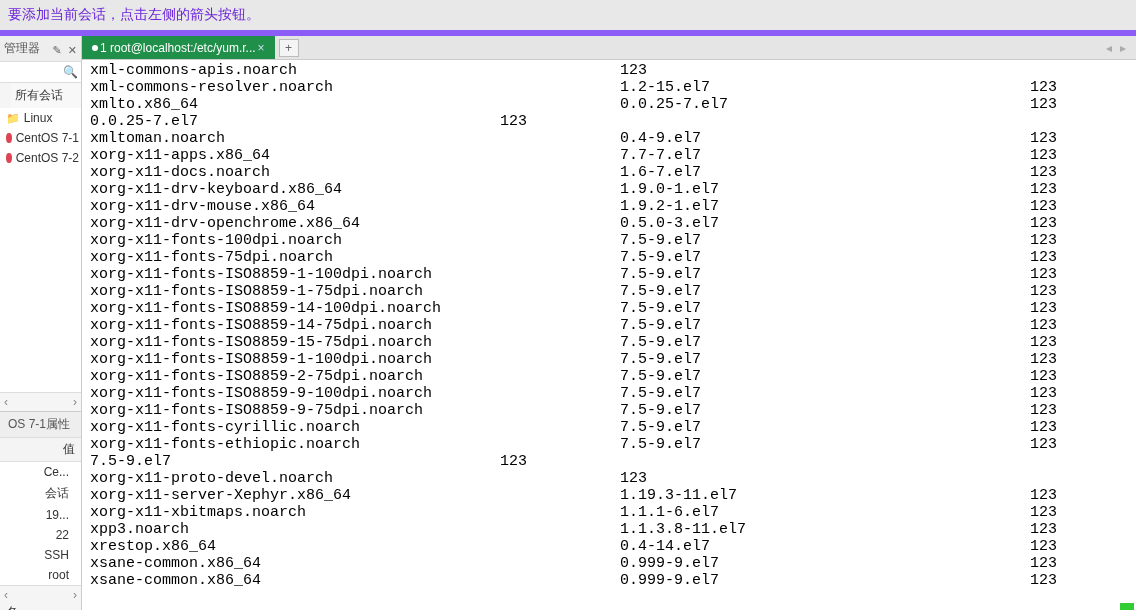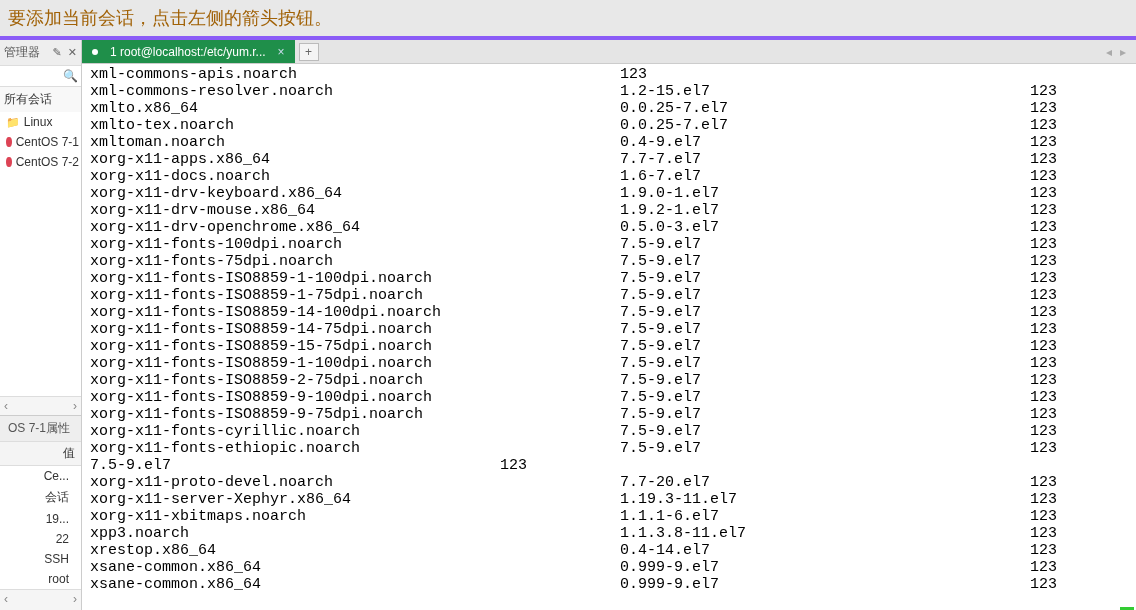--- a/index.html
+++ b/index.html
@@ -6,40 +6,40 @@
     body {
       font-family: "Microsoft YaHei", Arial, sans-serif;
       font-size: 12px;
       background: #e8e8e8;
       overflow: hidden;
       width: 1136px;
       height: 610px;
     }
     .top-hint {
       padding: 6px 8px;
-      color: #a16207;
-      font-size: 18px;
+      color: #6d28d9;
+      font-size: 14px;
       background: #e8e8e8;
-      border-bottom: 4px solid #8b5cf6;
+      border-bottom: 6px solid #8b5cf6;
     }
     .main-layout {
       display: flex;
       height: 585px;
     }
     .sidebar {
       width: 82px;
       background: #f5f5f5;
       border-right: 1px solid #ccc;
       display: flex;
       flex-direction: column;
       font-size: 12px;
     }
     .pane-header {
       display: flex;
-      align-items: center;
+      align-items: flex-end;
       justify-content: space-between;
       padding: 4px 4px;
       color: #555;
       background: #eee;
       border-bottom: 1px solid #ddd;
     }
     .pane-header .icons {
       display: flex;
       gap: 6px;
       color: #666;
@@ -50,20 +50,21 @@
       border-bottom: 1px solid #ddd;
       display: flex;
       justify-content: flex-end;
       background: #fff;
     }
     .search-row span { color: #888; font-size: 12px; }
     .session-title {
       padding: 4px 4px;
       color: #333;
       background: #f8f8f8;
+      margin-left: 11px;
     }
     .tree {
       flex: 1;
       background: #fff;
       overflow: hidden;
     }
     .tree-item {
       display: flex;
       align-items: center;
       gap: 4px;
@@ -120,21 +121,21 @@
     .tab-bar {
       display: flex;
       align-items: center;
       background: #e5e5e5;
       border-bottom: 1px solid #ccc;
       height: 24px;
     }
     .tab {
       display: flex;
       align-items: center;
-      gap: 12px;
+      gap: 2px;
       padding: 0 10px;
       height: 100%;
       background: #1f8f4a;
       color: #fff;
       font-size: 12px;
       cursor: pointer;
     }
     .tab .dot { width: 6px; height: 6px; background: #fff; border-radius: 50%; }
     .tab .close { color: #cde; font-size: 12px; cursor: pointer; }
     .add-tab {
@@ -263,42 +264,42 @@
       <div class="tab-right">
         <span>◂</span>
         <span>▸</span>
       </div>
     </div>
 
     <div class="terminal" id="terminal">
       <div class="term-row"><span class="col-pkg">xml-commons-apis.noarch</span><span class="col-repo">123</span></div>
         <div class="term-row"><span class="col-pkg">xml-commons-resolver.noarch</span><span class="col-ver">1.2-15.el7</span><span class="col-repo">123</span></div>
         <div class="term-row"><span class="col-pkg">xmlto.x86_64</span><span class="col-ver">0.0.25-7.el7</span><span class="col-repo">123</span></div>
-        <div class="term-row"><span class="col-pkg">xmlto-tex.noarch</span><span class="col-ver">0.0.25-7.el7</span><span class="col-repo">123</span></div>
+        <div class="term-row"><span class="col-ver">0.0.25-7.el7</span><span class="col-repo">123</span></div>
         <div class="term-row"><span class="col-pkg">xmltoman.noarch</span><span class="col-ver">0.4-9.el7</span><span class="col-repo">123</span></div>
         <div class="term-row"><span class="col-pkg">xorg-x11-apps.x86_64</span><span class="col-ver">7.7-7.el7</span><span class="col-repo">123</span></div>
         <div class="term-row"><span class="col-pkg">xorg-x11-docs.noarch</span><span class="col-ver">1.6-7.el7</span><span class="col-repo">123</span></div>
         <div class="term-row"><span class="col-pkg">xorg-x11-drv-keyboard.x86_64</span><span class="col-ver">1.9.0-1.el7</span><span class="col-repo">123</span></div>
         <div class="term-row"><span class="col-pkg">xorg-x11-drv-mouse.x86_64</span><span class="col-ver">1.9.2-1.el7</span><span class="col-repo">123</span></div>
         <div class="term-row"><span class="col-pkg">xorg-x11-drv-openchrome.x86_64</span><span class="col-ver">0.5.0-3.el7</span><span class="col-repo">123</span></div>
         <div class="term-row"><span class="col-pkg">xorg-x11-fonts-100dpi.noarch</span><span class="col-ver">7.5-9.el7</span><span class="col-repo">123</span></div>
         <div class="term-row"><span class="col-pkg">xorg-x11-fonts-75dpi.noarch</span><span class="col-ver">7.5-9.el7</span><span class="col-repo">123</span></div>
         <div class="term-row"><span class="col-pkg">xorg-x11-fonts-ISO8859-1-100dpi.noarch</span><span class="col-ver">7.5-9.el7</span><span class="col-repo">123</span></div>
         <div class="term-row"><span class="col-pkg">xorg-x11-fonts-ISO8859-1-75dpi.noarch</span><span class="col-ver">7.5-9.el7</span><span class="col-repo">123</span></div>
         <div class="term-row"><span class="col-pkg">xorg-x11-fonts-ISO8859-14-100dpi.noarch</span><span class="col-ver">7.5-9.el7</span><span class="col-repo">123</span></div>
         <div class="term-row"><span class="col-pkg">xorg-x11-fonts-ISO8859-14-75dpi.noarch</span><span class="col-ver">7.5-9.el7</span><span class="col-repo">123</span></div>
         <div class="term-row"><span class="col-pkg">xorg-x11-fonts-ISO8859-15-75dpi.noarch</span><span class="col-ver">7.5-9.el7</span><span class="col-repo">123</span></div>
         <div class="term-row"><span class="col-pkg">xorg-x11-fonts-ISO8859-1-100dpi.noarch</span><span class="col-ver">7.5-9.el7</span><span class="col-repo">123</span></div>
         <div class="term-row"><span class="col-pkg">xorg-x11-fonts-ISO8859-2-75dpi.noarch</span><span class="col-ver">7.5-9.el7</span><span class="col-repo">123</span></div>
         <div class="term-row"><span class="col-pkg">xorg-x11-fonts-ISO8859-9-100dpi.noarch</span><span class="col-ver">7.5-9.el7</span><span class="col-repo">123</span></div>
         <div class="term-row"><span class="col-pkg">xorg-x11-fonts-ISO8859-9-75dpi.noarch</span><span class="col-ver">7.5-9.el7</span><span class="col-repo">123</span></div>
         <div class="term-row"><span class="col-pkg">xorg-x11-fonts-cyrillic.noarch</span><span class="col-ver">7.5-9.el7</span><span class="col-repo">123</span></div>
         <div class="term-row"><span class="col-pkg">xorg-x11-fonts-ethiopic.noarch</span><span class="col-ver">7.5-9.el7</span><span class="col-repo">123</span></div>
         <div class="term-row"><span class="col-ver">7.5-9.el7</span><span class="col-repo">123</span></div>
-        <div class="term-row"><span class="col-pkg">xorg-x11-proto-devel.noarch</span><span class="col-ver">7.7-20.el7</span><span class="col-repo">123</span></div>
+        <div class="term-row"><span class="col-pkg">xorg-x11-proto-devel.noarch</span><span class="col-repo">123</span></div>
         <div class="term-row"><span class="col-pkg">xorg-x11-server-Xephyr.x86_64</span><span class="col-ver">1.19.3-11.el7</span><span class="col-repo">123</span></div>
         <div class="term-row"><span class="col-pkg">xorg-x11-xbitmaps.noarch</span><span class="col-ver">1.1.1-6.el7</span><span class="col-repo">123</span></div>
         <div class="term-row"><span class="col-pkg">xpp3.noarch</span><span class="col-ver">1.1.3.8-11.el7</span><span class="col-repo">123</span></div>
         <div class="term-row"><span class="col-pkg">xrestop.x86_64</span><span class="col-ver">0.4-14.el7</span><span class="col-repo">123</span></div>
         <div class="term-row"><span class="col-pkg">xsane-common.x86_64</span><span class="col-ver">0.999-9.el7</span><span class="col-repo">123</span></div>
         <div class="term-row"><span class="col-pkg">xsane-common.x86_64</span><span class="col-ver">0.999-9.el7</span><span class="col-repo">123</span></div>
         <div class="term-scrollbar"></div>
     </div>
   </div>
 

